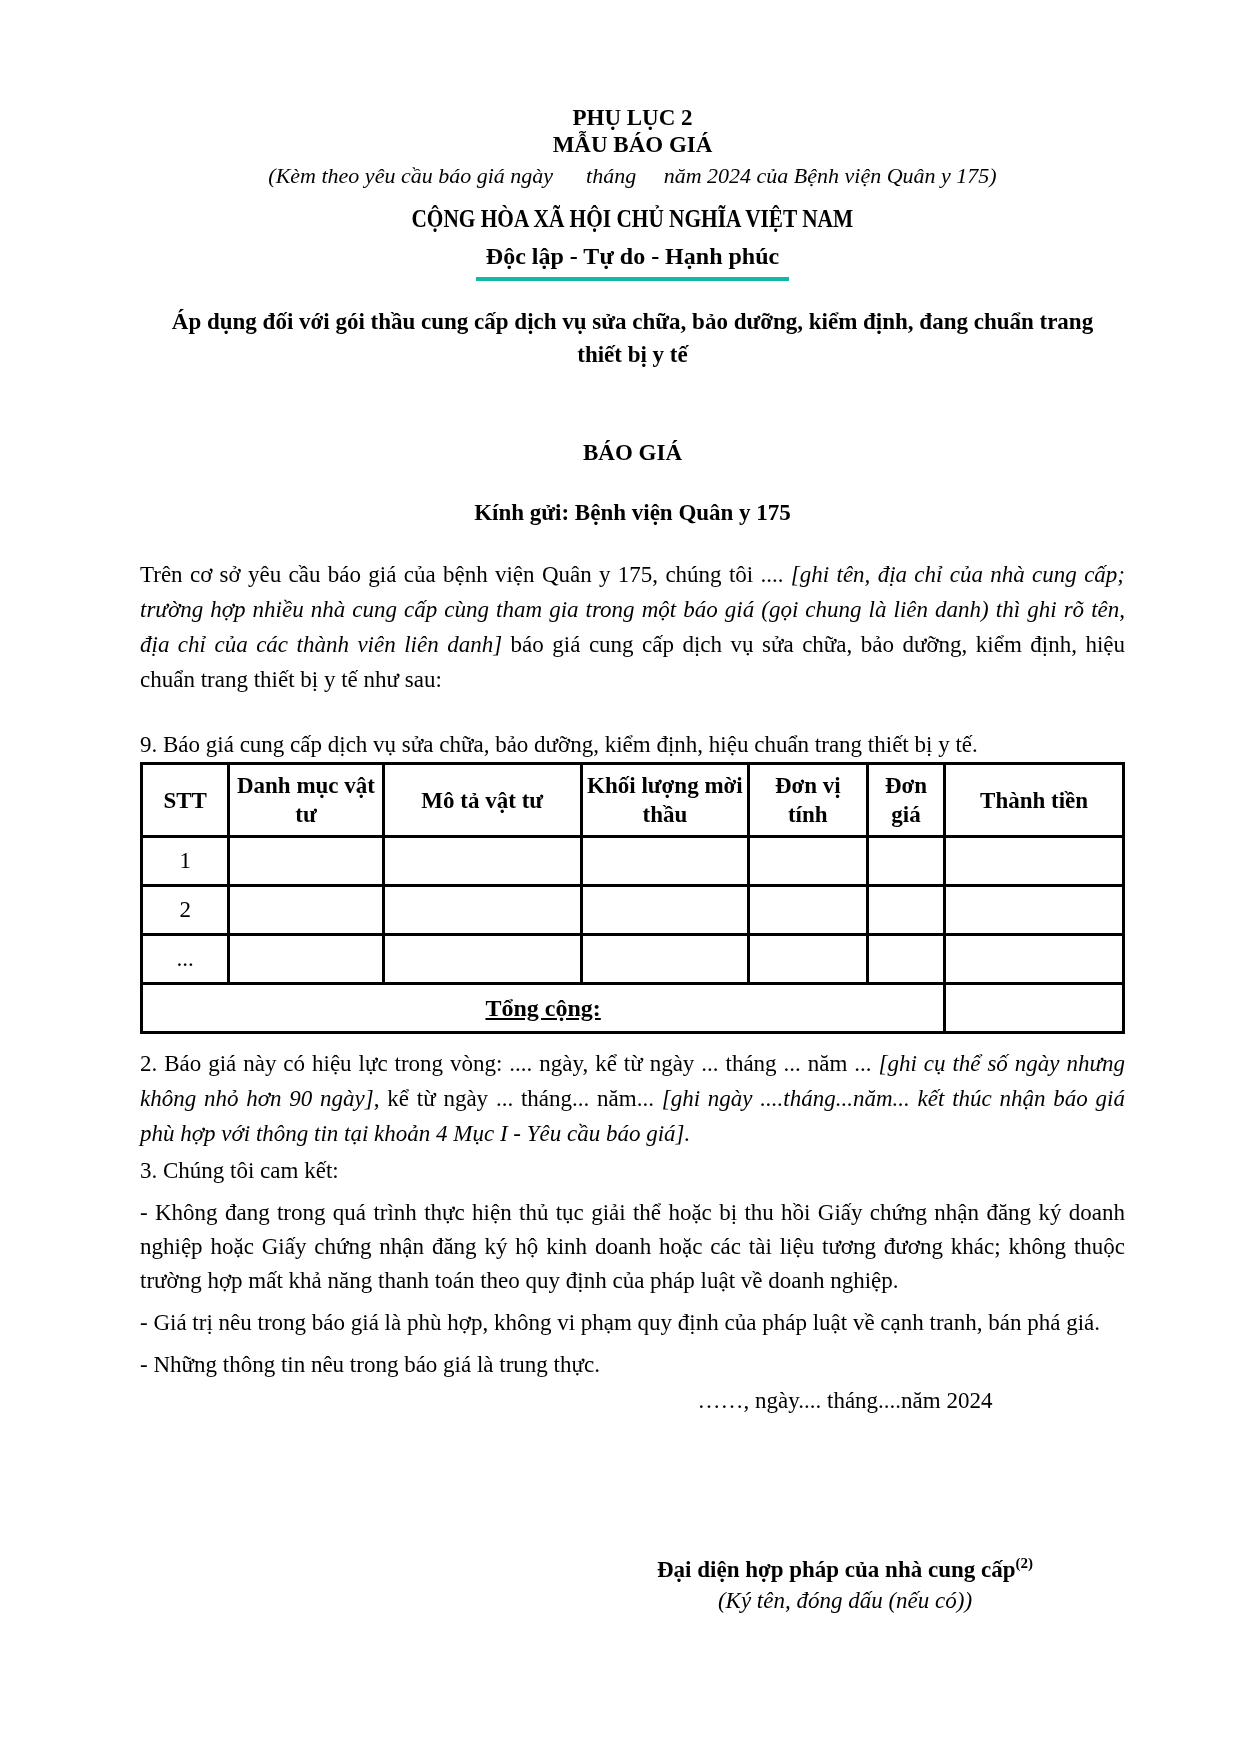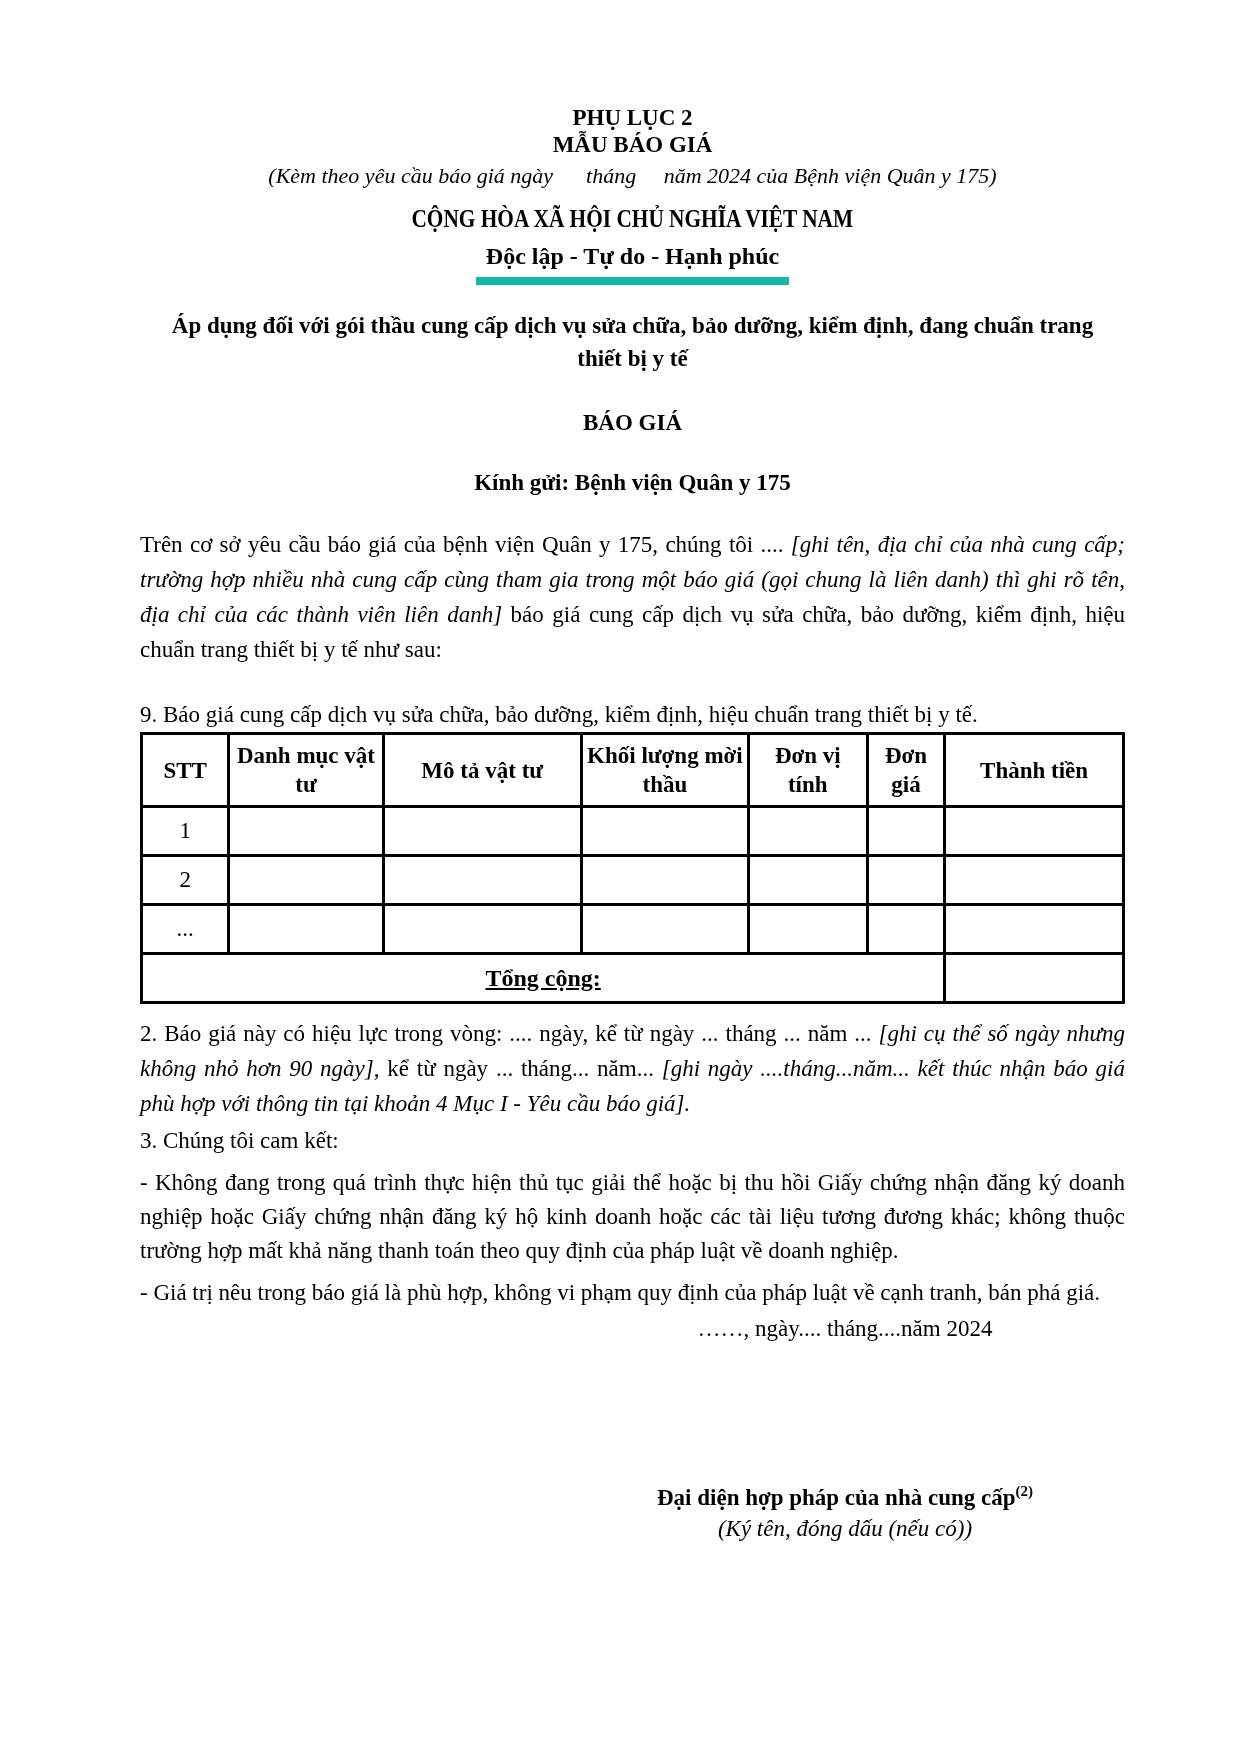--- a/index.html
+++ b/index.html
@@ -15,23 +15,23 @@
     color:#000;
   }
   .center{text-align:center;}
   .bold{font-weight:bold;}
   .it,.italic{font-style:italic;}
   .hline{line-height:27px;}
   .note-gaps{white-space:pre-wrap;font-size:22px;line-height:28px;margin-top:4px;}
   .nat{margin-top:14px;line-height:30px;}
   .nat-inner{display:inline-block;font-weight:bold;font-size:26px;transform:scaleX(0.82);transform-origin:center;letter-spacing:0px;}
   .motto-wrap{margin-top:6px;line-height:30px;}
-  .motto{display:inline-block;font-weight:bold;font-size:24px;padding:0 10px 6px 10px;border-bottom:8px solid #14b8a6;}
+  .motto{display:inline-block;font-weight:bold;font-size:24px;padding:0 10px 6px 10px;border-bottom:4px solid #14b8a6;}
   .scope{margin-top:24px;line-height:33px;padding:0 12px;}
-  .title-doc{margin-top:34px;line-height:28px;}
+  .title-doc{margin-top:68px;line-height:28px;}
   .recipient{margin-top:32px;line-height:28px;}
   .para{margin:0;text-align:justify;}
   .p-intro{margin-top:30px;}
   .p-sec1{margin-top:30px;text-align:left;}
   .p-sec2{margin-top:12px;}
   .p-sec3{margin-top:2px;text-align:left;}
   .p-commit{margin-top:8px;line-height:34px;}
   table.quote{
     width:100%;
     margin-top:0px;
@@ -135,20 +135,21 @@
       </tr>
     </tbody>
   </table>
 
   <p class="para p-sec2"><span>2. Báo giá này có hiệu lực trong vòng: .... ngày, kể từ ngày ... tháng ... năm ... </span><span class="it">[ghi cụ thể số ngày nhưng không nhỏ hơn 90 ngày]</span><span>, kể từ ngày ... tháng... năm... </span><span class="it">[ghi ngày ....tháng...năm... kết thúc nhận báo giá phù hợp với thông tin tại khoản 4 Mục I - Yêu cầu báo giá].</span></p>
 
   <p class="para p-sec3">3. Chúng tôi cam kết:</p>
 
   <p class="para p-commit">- Không đang trong quá trình thực hiện thủ tục giải thể hoặc bị thu hồi Giấy chứng nhận đăng ký doanh nghiệp hoặc Giấy chứng nhận đăng ký hộ kinh doanh hoặc các tài liệu tương đương khác; không thuộc trường hợp mất khả năng thanh toán theo quy định của pháp luật về doanh nghiệp.</p>
   <p class="para p-commit">- Giá trị nêu trong báo giá là phù hợp, không vi phạm quy định của pháp luật về cạnh tranh, bán phá giá.</p>
+  <p class="para p-commit">- Những thông tin nêu trong báo giá là trung thực.</p>
 
   <div class="right-col">
     <div class="date-line">……, ngày.... tháng....năm 2024</div>
     <div class="sig-block">
       <div class="sig-title"><span>Đại diện hợp pháp của nhà cung cấp</span><sup>(2)</sup></div>
       <div class="sig-note">(Ký tên, đóng dấu (nếu có))</div>
     </div>
   </div>
 
 </div>

